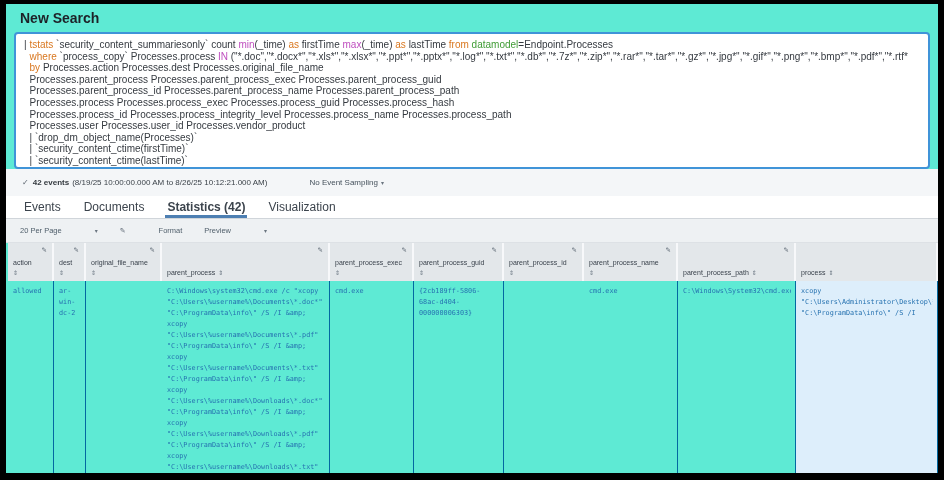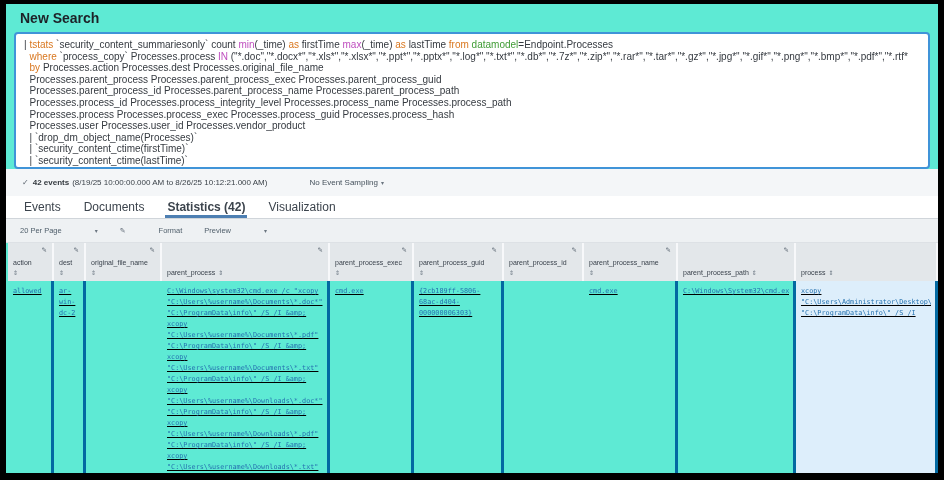--- a/index.html
+++ b/index.html
@@ -49,41 +49,41 @@
   .hcell { height: 38px; background: #e3e7ea; border-right: 2px solid #f7f8fa;
            padding: 2px 5px 3px; display: flex; flex-direction: column; cursor: pointer; }
   .prow { display: flex; justify-content: flex-end; height: 10px; }
   .pencil { font-size: 6.5px; color: #5c6773; line-height: 9px; }
   .lrow { margin-top: auto; font-size: 7px; color: #3a424c; line-height: 9px; }
   .hlabel { white-space: nowrap; }
   .sorticon { display: block; font-size: 6px; color: #6a7682; margin-top: 2px; }
   .col:nth-child(4) .sorticon, .col:nth-child(9) .sorticon, .col:nth-child(10) .sorticon
       { display: inline; margin-left: 3px; }
   .col:nth-child(10) .prow { display: none; }
-  .bcell { min-height: 200px; padding: 5px 4px 4px 5px; border-right: 3px solid #0369a1;
-           overflow: hidden; cursor: pointer; text-decoration: underline; }
+  .bcell { min-height: 200px; padding: 5px 4px 4px 5px; border-right: 1px solid #0369a1;
+           overflow: hidden; cursor: pointer; }
   .bcell.hl { background: #ddeefb; }
   .bcell.right { text-align: right; }
   .cline { font-family: "DejaVu Sans Mono", "Liberation Mono", monospace; font-size: 6.8px;
            line-height: 11px; color: #2672b0; white-space: pre; overflow: hidden; }
 </style>
 </head>
 <body>
 
 <div class="frame">
   <div class="page-title">New Search</div>
 
   <div class="search-box">
       <div class="qline"><span>| </span><span class="kw">tstats</span><span> `security_content_summariesonly` count </span><span class="fn">min</span><span>(_time) </span><span class="kw">as</span><span> firstTime </span><span class="fn">max</span><span>(_time) </span><span class="kw">as</span><span> lastTime </span><span class="kw">from</span><span> </span><span class="gr">datamodel</span><span>=Endpoint.Processes</span></div>
       <div class="qline"><span>  </span><span class="kw">where</span><span> `process_copy` Processes.process </span><span class="fn">IN</span><span> ("*.doc","*.docx*","*.xls*","*.xlsx*","*.ppt*","*.pptx*","*.log*","*.txt*","*.db*","*.7z*","*.zip*","*.rar*","*.tar*","*.gz*","*.jpg*","*.gif*","*.png*","*.bmp*","*.pdf*","*.rtf*</span></div>
       <div class="qline"><span>  </span><span class="kw">by</span><span> Processes.action Processes.dest Processes.original_file_name</span></div>
       <div class="qline"><span>  Processes.parent_process Processes.parent_process_exec Processes.parent_process_guid</span></div>
       <div class="qline"><span>  Processes.parent_process_id Processes.parent_process_name Processes.parent_process_path</span></div>
+      <div class="qline"><span>  Processes.process Processes.process_exec Processes.process_guid Processes.process_hash</span></div>
       <div class="qline"><span>  Processes.process_id Processes.process_integrity_level Processes.process_name Processes.process_path</span></div>
-      <div class="qline"><span>  Processes.process Processes.process_exec Processes.process_guid Processes.process_hash</span></div>
       <div class="qline"><span>  Processes.user Processes.user_id Processes.vendor_product</span></div>
       <div class="qline"><span>  | `drop_dm_object_name(Processes)`</span></div>
       <div class="qline"><span>  | `security_content_ctime(firstTime)`</span></div>
       <div class="qline"><span>  | `security_content_ctime(lastTime)`</span></div>
     </div>
 
   <div class="events-bar">
     <span class="check">✓</span>
     <span class="count">42 events</span>
     <span class="range">(8/19/25 10:00:00.000 AM to 8/26/25 10:12:21.000 AM)</span>

